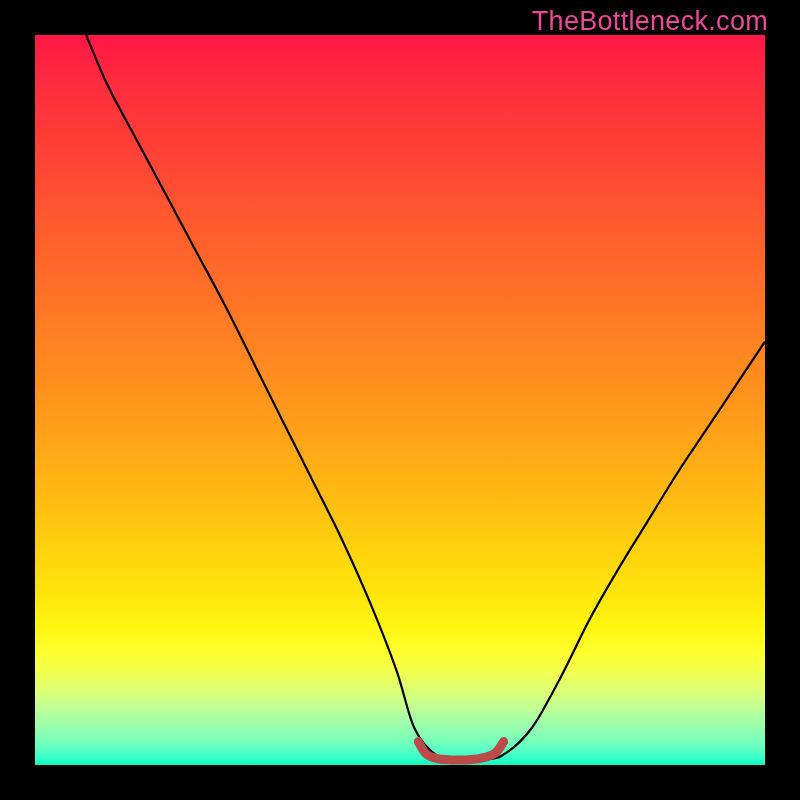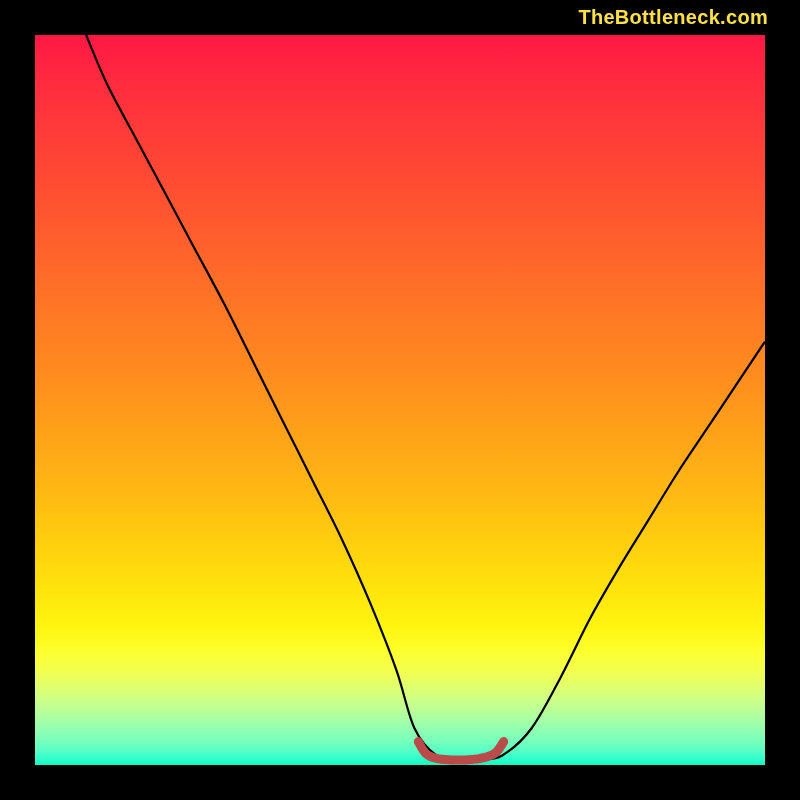--- a/index.html
+++ b/index.html
@@ -47,23 +47,23 @@
         #72ffbd 97%,
         #4fffc6 98.3%,
         #2effcb 99.2%,
         #14f7bc 100%
       );
   }
   .watermark {
     position: absolute;
     top: 6px;
     right: 32px;
-    color: #fde047;
-    font-size: 20px;
-    font-weight: 700;
+    color: #ec4899;
+    font-size: 27px;
+    font-weight: 400;
     letter-spacing: 0.3px;
     user-select: none;
   }
   svg.overlay {
     position: absolute;
     left: 35px;
     top: 35px;
     width: 730px;
     height: 730px;
     overflow: visible;

